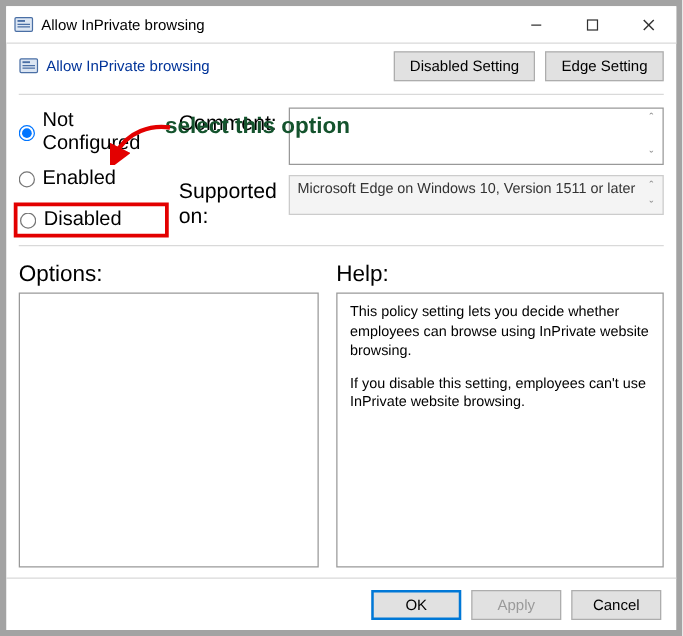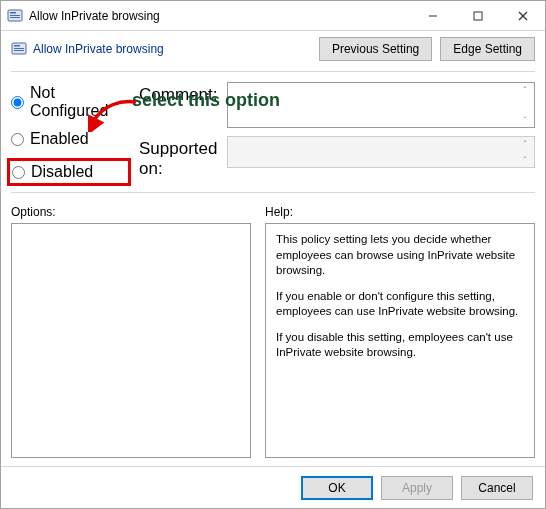--- a/index.html
+++ b/index.html
@@ -7,21 +7,21 @@
   body {
     font-family: "Segoe UI", Tahoma, sans-serif;
     font-size: 12px;
     background: #fff;
     width: 546px;
     height: 509px;
     position: relative;
     overflow: hidden;
   }
   .window {
-    border: 1px solid #a3a3a3;
+    border: 5px solid #a3a3a3;
     width: 546px;
     height: 509px;
     display: flex;
     flex-direction: column;
     background: #fff;
   }
   .titlebar {
     height: 30px;
     display: flex;
     align-items: center;
@@ -136,21 +136,21 @@
     text-align:center;
   }
 
   .lower {
     flex:1;
     display:flex;
     gap:14px;
     margin-top:6px;
   }
   .col { display:flex; flex-direction:column; }
-  .col-label { font-size:12px; margin-bottom:4px; }
+  .col-label { font-size:18px; margin-bottom:4px; }
   .options-pane, .help-pane {
     border:1px solid #999;
     background:#fff;
     flex:1;
   }
   .options-col { width:240px; flex:0 0 240px; display:flex; flex-direction:column; }
   .help-col { flex:1; display:flex; flex-direction:column; }
   .help-pane {
     padding:8px 10px;
     font-size:11.5px;
@@ -236,21 +236,21 @@
           <svg class="policy-icon-svg" width="16" height="16" viewBox="0 0 16 16">
             <rect x="1" y="2" width="14" height="11" rx="1" fill="#dce6f3" stroke="#4a6fa5"></rect>
             <rect x="3" y="4" width="6" height="1.5" fill="#4a6fa5"></rect>
             <rect x="3" y="7" width="10" height="1" fill="#4a6fa5"></rect>
             <rect x="3" y="9" width="10" height="1" fill="#4a6fa5"></rect>
           </svg>
         </span>
         <span class="header-title">Allow InPrivate browsing</span>
       </div>
       <div class="navbtns">
-        <button class="btn">Previous Setting</button>
+        <button class="btn">Disabled Setting</button>
         <button class="btn">Edge Setting</button>
       </div>
     </div>
 
     <div class="divider"></div>
 
     <div class="config-area">
       <div class="radios">
         <div class="radio-row">
           <input type="radio" name="state" id="r-nc" checked="" style="">
@@ -274,41 +274,41 @@
           <div class="comment-box">
             <div class="up-down">
                 <span>ˆ</span>
                 <span>ˇ</span>
               </div>
           </div>
         </div>
         <div class="field-row">
           <div class="field-label">Supported on:</div>
           <div class="supported-box">
+            <span>Microsoft Edge on Windows 10, Version 1511 or later</span>
             <div class="up-down">
                 <span>ˆ</span>
                 <span>ˇ</span>
               </div>
           </div>
         </div>
       </div>
     </div>
 
     <div class="divider"></div>
 
     <div class="lower">
       <div class="col options-col">
         <div class="col-label">Options:</div>
         <div class="options-pane"></div>
       </div>
       <div class="col help-col">
         <div class="col-label">Help:</div>
         <div class="help-pane">
           <p>This policy setting lets you decide whether employees can browse using InPrivate website browsing.</p>
-          <p>If you enable or don't configure this setting, employees can use InPrivate website browsing.</p>
           <p>If you disable this setting, employees can't use InPrivate website browsing.</p>
         </div>
       </div>
     </div>
   </div>
 
   <div class="footer">
     <button class="btn primary">OK</button>
     <button class="btn disabled">Apply</button>
     <button class="btn">Cancel</button>

